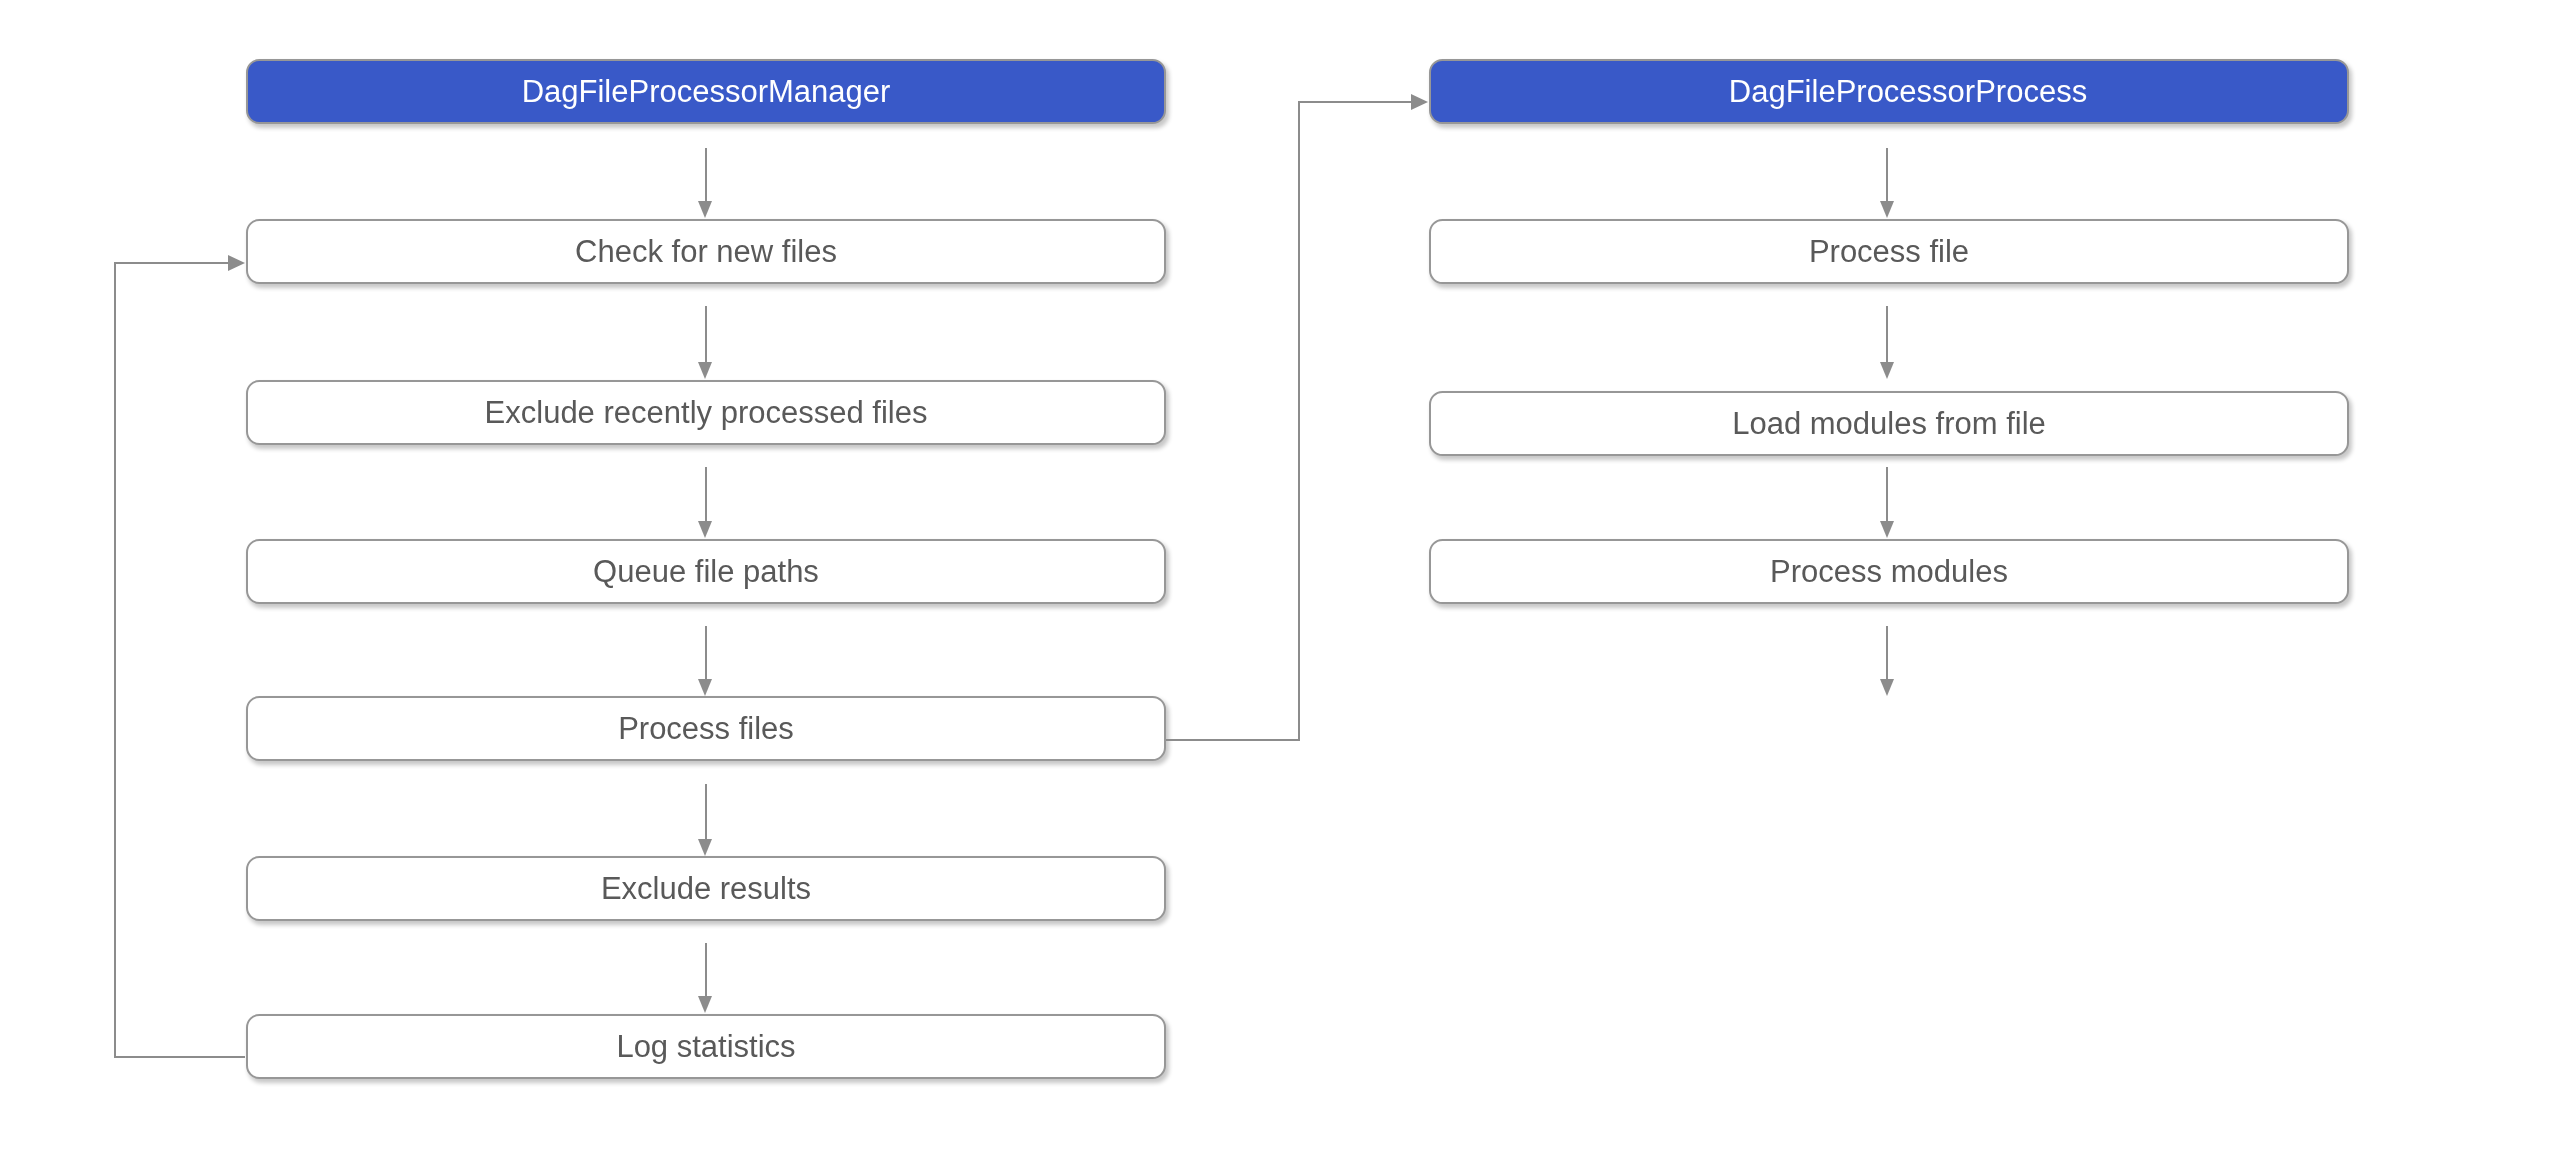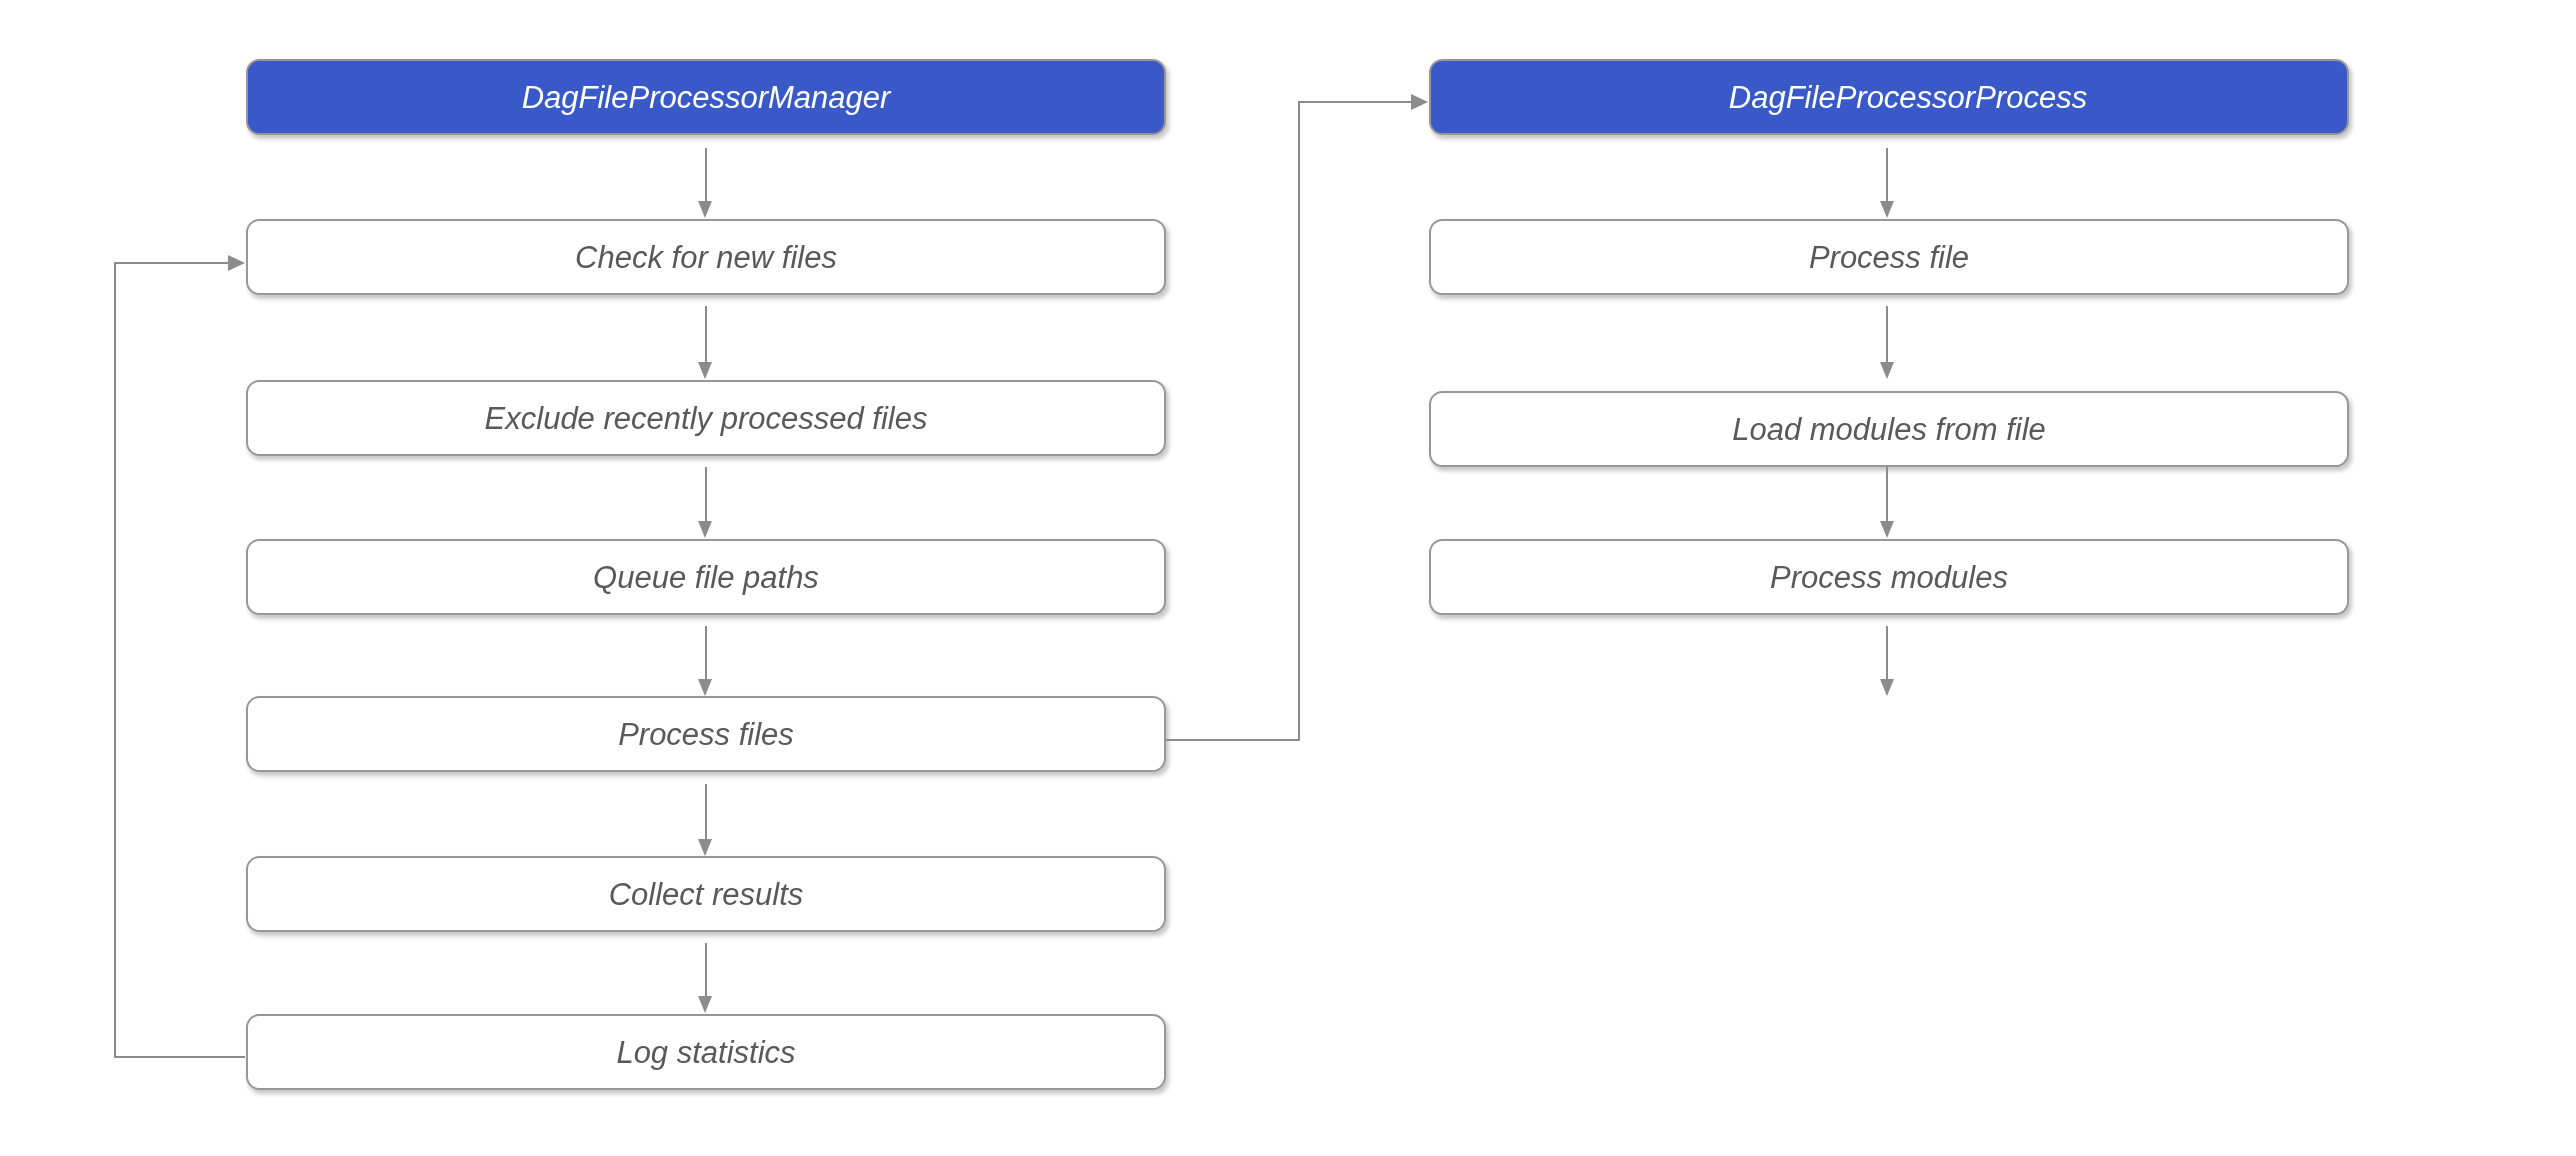--- a/index.html
+++ b/index.html
@@ -13,31 +13,30 @@
   }
   .canvas {
     position: relative;
     width: 2576px;
     height: 1157px;
     background: #ffffff;
   }
   .hdr, .box {
     position: absolute;
     width: 920px;
-    height: 76px;
+    height: 65px;
     box-sizing: border-box;
     border-radius: 13.4px;
     display: flex;
     align-items: center;
     justify-content: center;
     font-size: 31px;
     line-height: 1;
     box-shadow: 2.7px 3.4px 4px rgba(0,0,0,0.22);
     white-space: nowrap;
-    font-style: italic;
   }
   .hdr {
     background: var(--header-fill, #3959C8);
     color: var(--header-text, #ffffff);
     border: 2px solid var(--box-border, #8C8C8C);
   }
   .box {
     background: var(--box-fill, #ffffff);
     color: var(--box-text, #595959);
     border: 2px solid var(--box-border, #999999);
@@ -69,21 +68,21 @@
   <div class="hdr" style="left:246px; top:59px;">DagFileProcessorManager</div>
 
   <div class="box" style="left:246px; top:219px;">Check for new files</div>
 
   <div class="box" style="left:246px; top:380px;">Exclude recently processed files</div>
 
   <div class="box" style="left:246px; top:539px;">Queue file paths</div>
 
   <div class="box" style="left:246px; top:696px;">Process files</div>
 
-  <div class="box" style="left:246px; top:856px;">Collect results</div>
+  <div class="box" style="left:246px; top:856px;">Exclude results</div>
 
   <div class="box" style="left:246px; top:1014px;">Log statistics</div>
 
   <div class="hdr" style="left:1429px; top:59px;padding-left:38px;">DagFileProcessorProcess</div>
 
   <div class="box" style="left:1429px; top:219px;">Process file</div>
 
   <div class="box" style="left:1429px; top:380px;margin-top:11px;">Load modules from file</div>
 
   <div class="box" style="left:1429px; top:539px;">Process modules</div>

